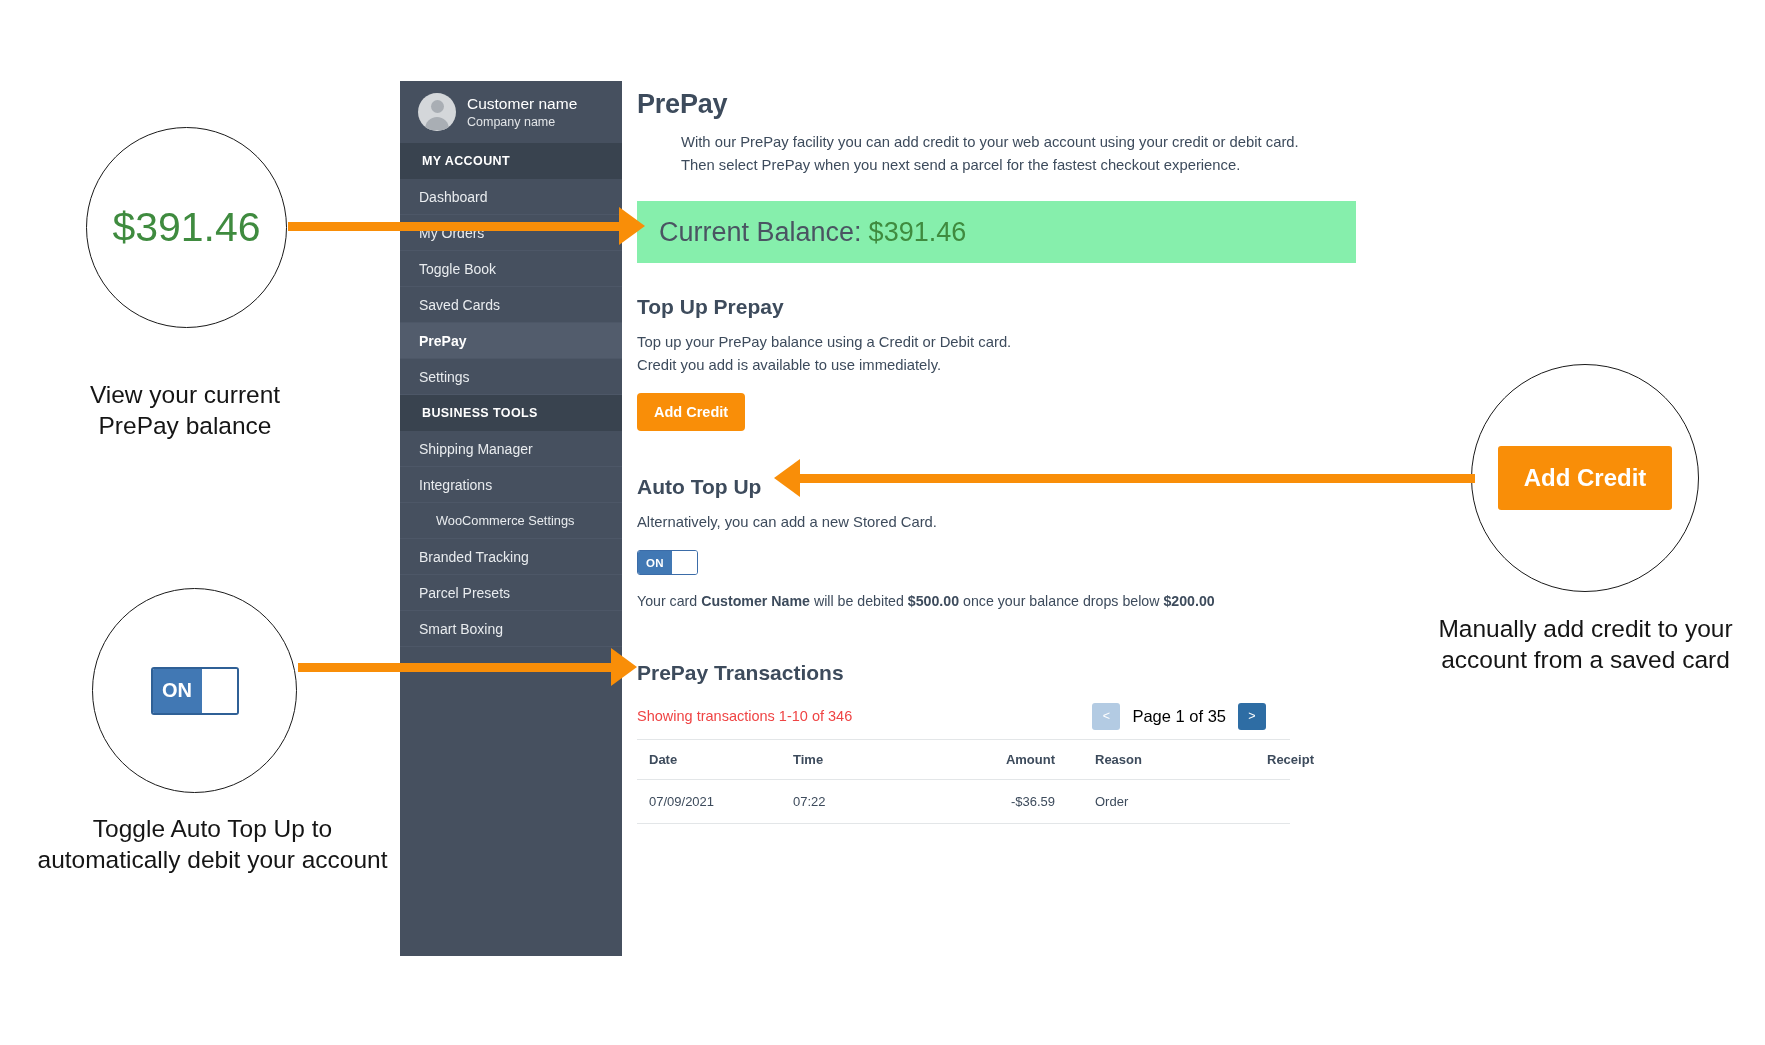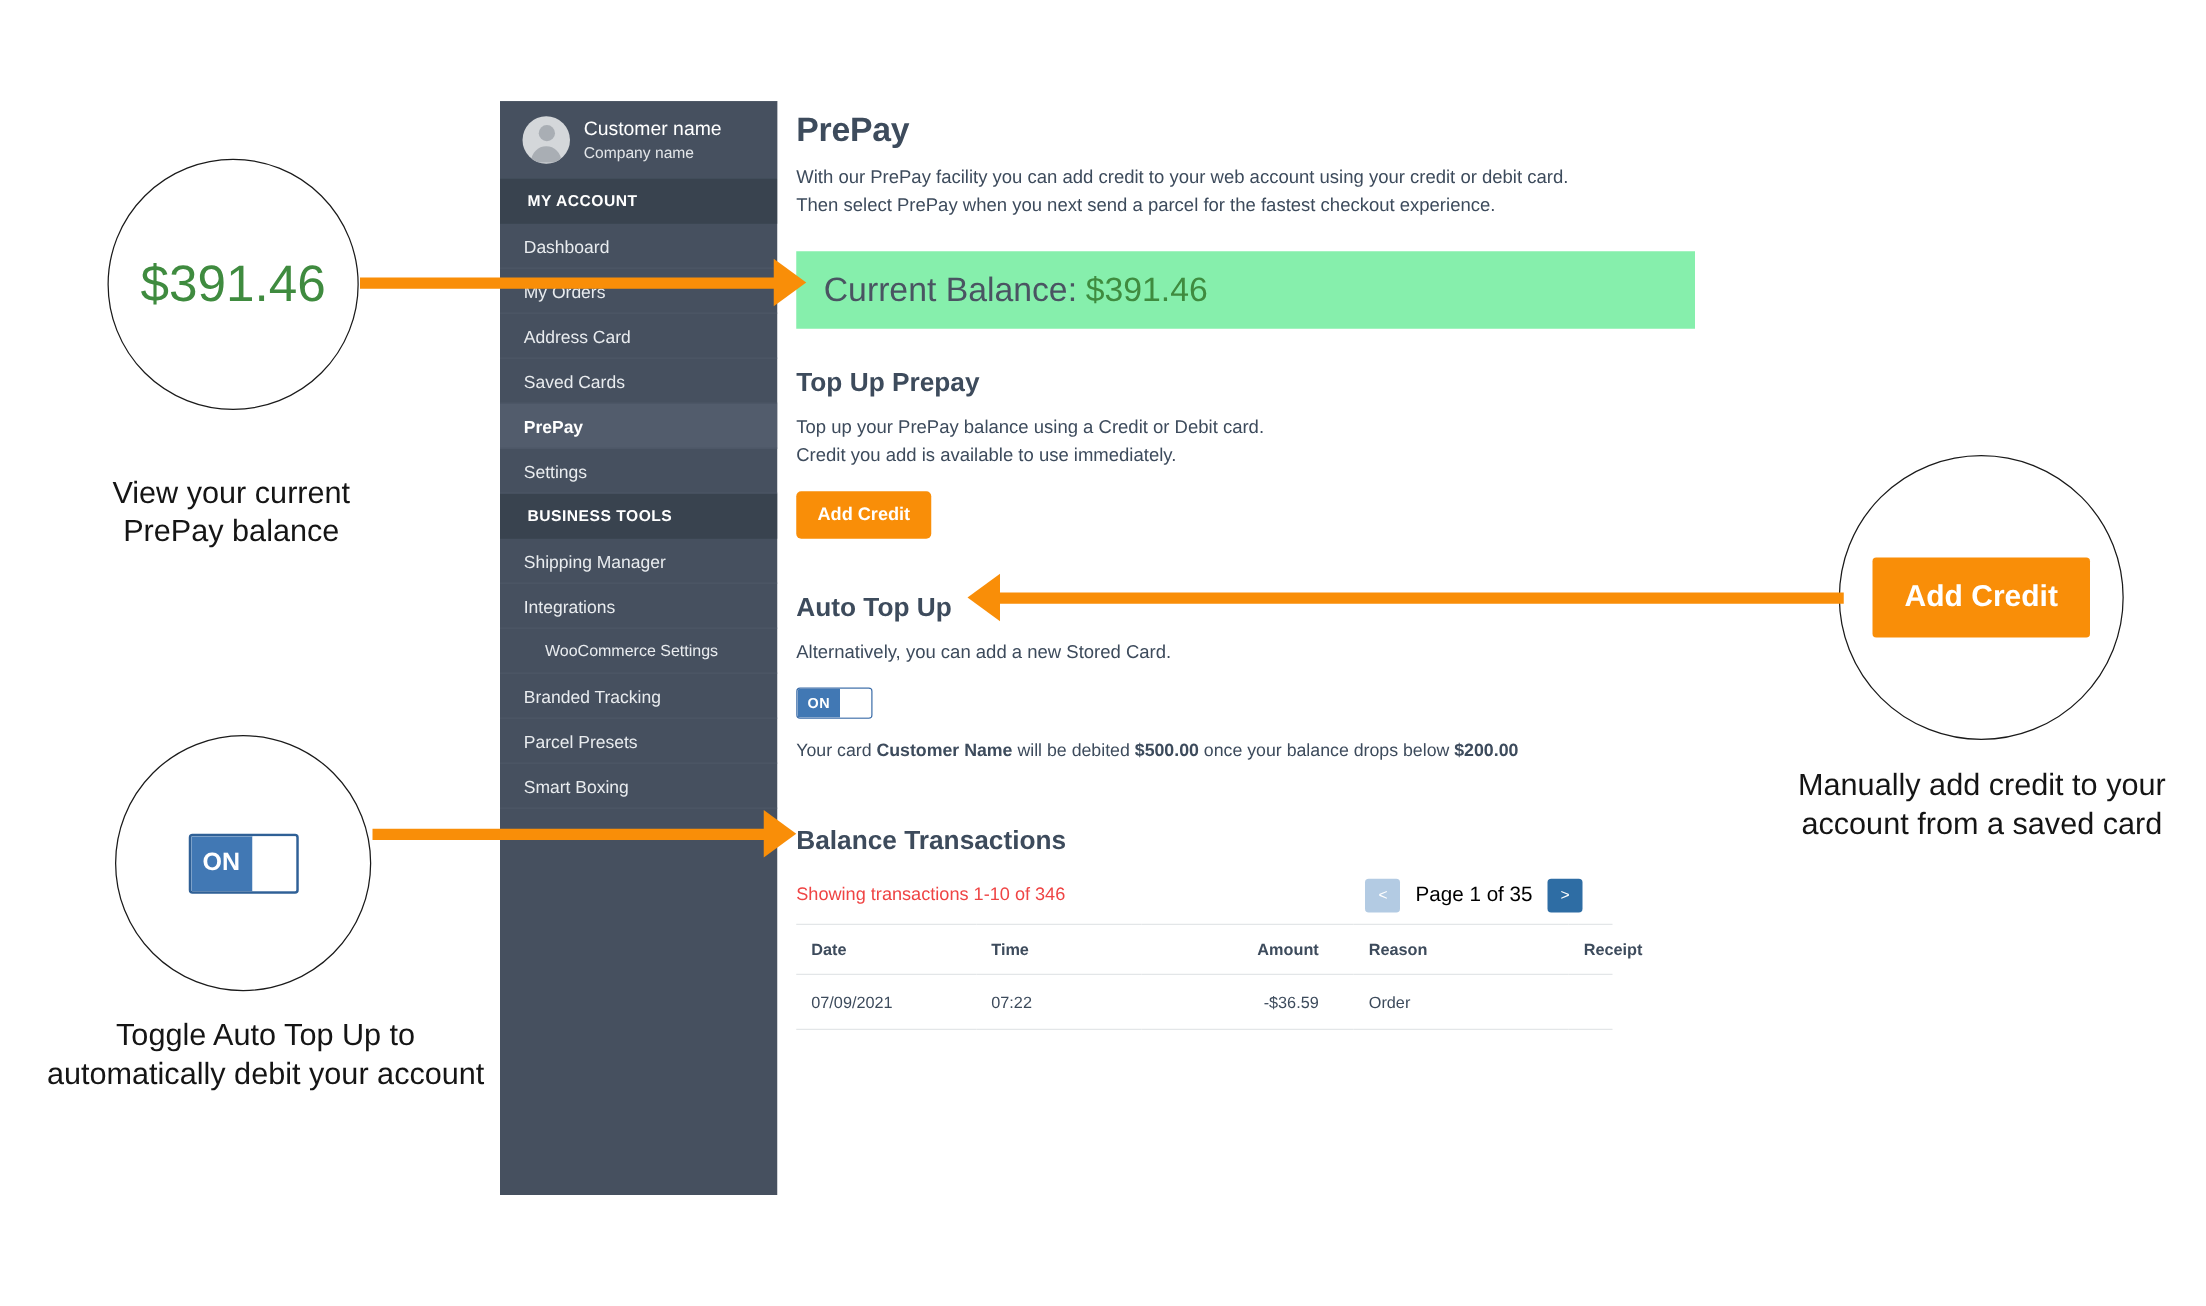--- a/index.html
+++ b/index.html
@@ -128,21 +128,21 @@
     font-size: 27px;
     font-weight: bold;
     color: #3d4b5c;
     letter-spacing: -0.2px;
   }
   .intro-line {
     font-size: 14.8px;
     color: #3d4b5c;
     line-height: 1.53;
   }
-  .intro-wrap { margin-top: 11px; }
+  .intro-wrap { margin-top: 11px; margin-left: 44px; }
 
   #balance-box {
     margin-top: 25px;
     height: 62px;
     background: #86efac;
     display: flex;
     align-items: center;
     padding-left: 22px;
     box-sizing: border-box;
     font-size: 27px;
@@ -395,21 +395,21 @@
       </div>
       <div class="profile-text">
         <div class="profile-name">Customer name</div>
         <div class="profile-company">Company name</div>
       </div>
     </div>
 
     <div class="nav-section">MY ACCOUNT</div>
     <div class="nav-item">Dashboard</div>
     <div class="nav-item">My Orders</div>
-    <div class="nav-item">Address Card</div>
+    <div class="nav-item">Toggle Book</div>
     <div class="nav-item">Saved Cards</div>
     <div class="nav-item active">PrePay</div>
     <div class="nav-item">Settings</div>
 
     <div class="nav-section">BUSINESS TOOLS</div>
     <div class="nav-item">Shipping Manager</div>
     <div class="nav-item">Integrations</div>
     <div class="nav-item sub">WooCommerce Settings</div>
     <div class="nav-item">Branded Tracking</div>
     <div class="nav-item">Parcel Presets</div>
@@ -452,21 +452,21 @@
         <span>Your card</span>
         <b>Customer  Name</b>
         <span>will be debited</span>
         <b>$500.00</b>
         <span>once your balance drops below</span>
         <b>$200.00</b>
       </div>
     </div>
 
     <div class="sec-tx">
-      <h2 class="section-title">Balance Transactions</h2>
+      <h2 class="section-title">PrePay Transactions</h2>
       <div class="tx-meta">
         <div class="tx-showing">Showing transactions 1-10 of 346</div>
         <div class="pager">
           <button class="pg-btn prev">&lt;</button>
           <span class="pg-label">Page 1 of 35</span>
           <button class="pg-btn next">&gt;</button>
         </div>
       </div>
 
       <table class="tx-table">

